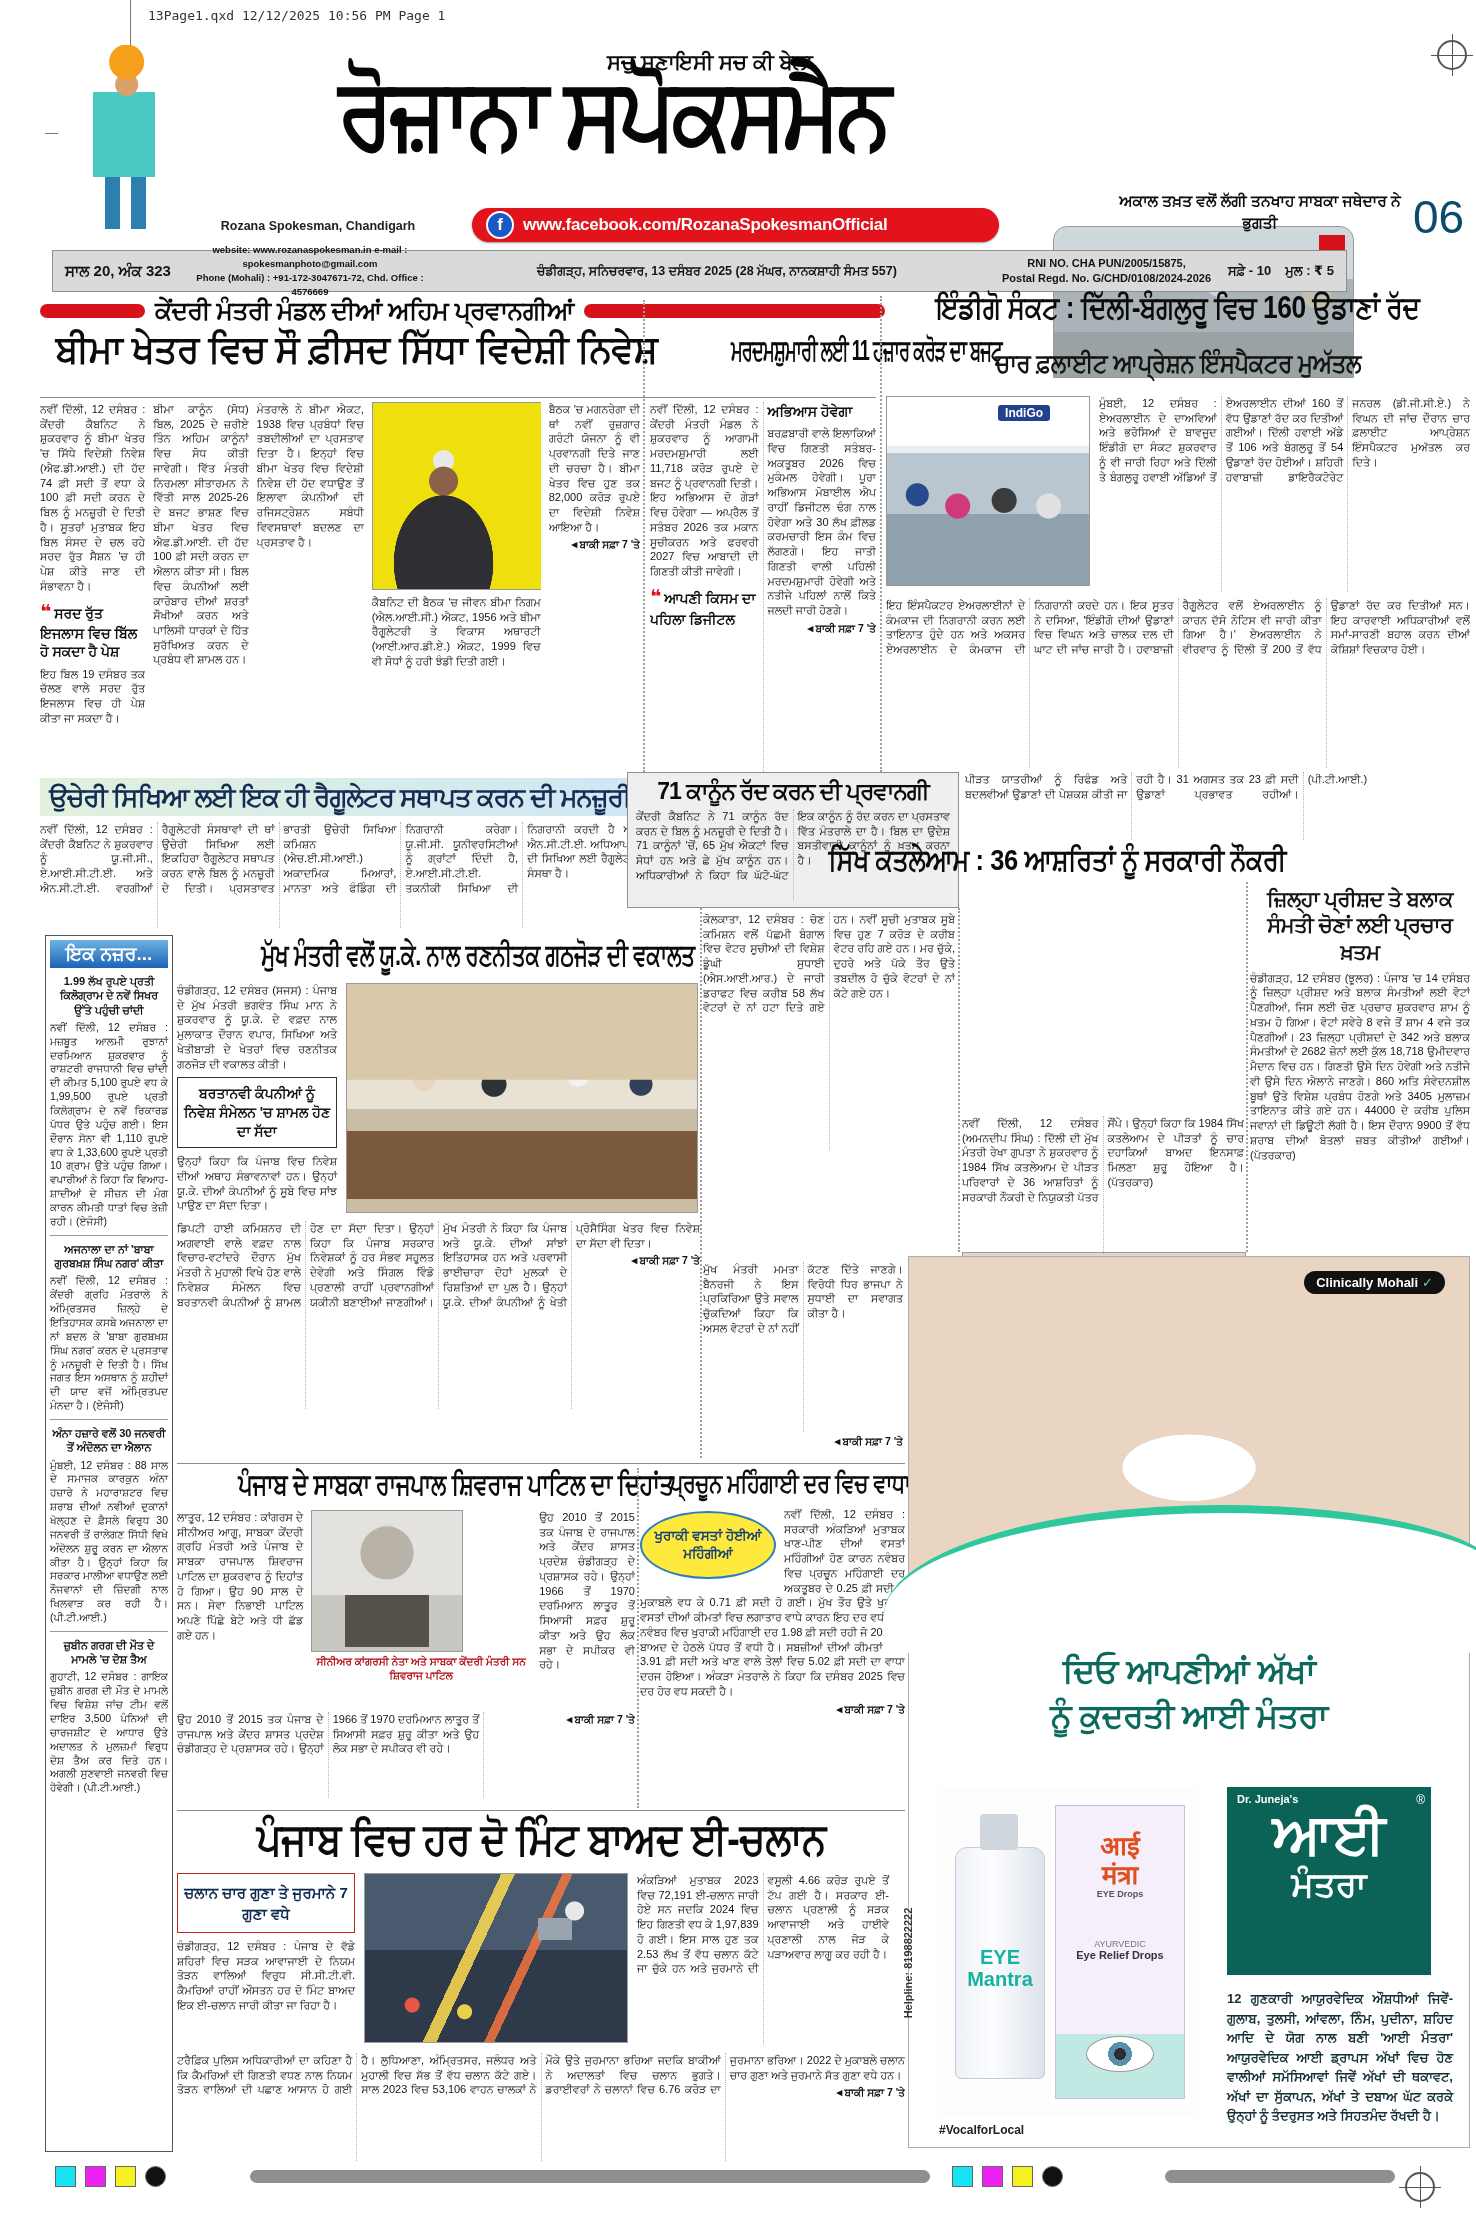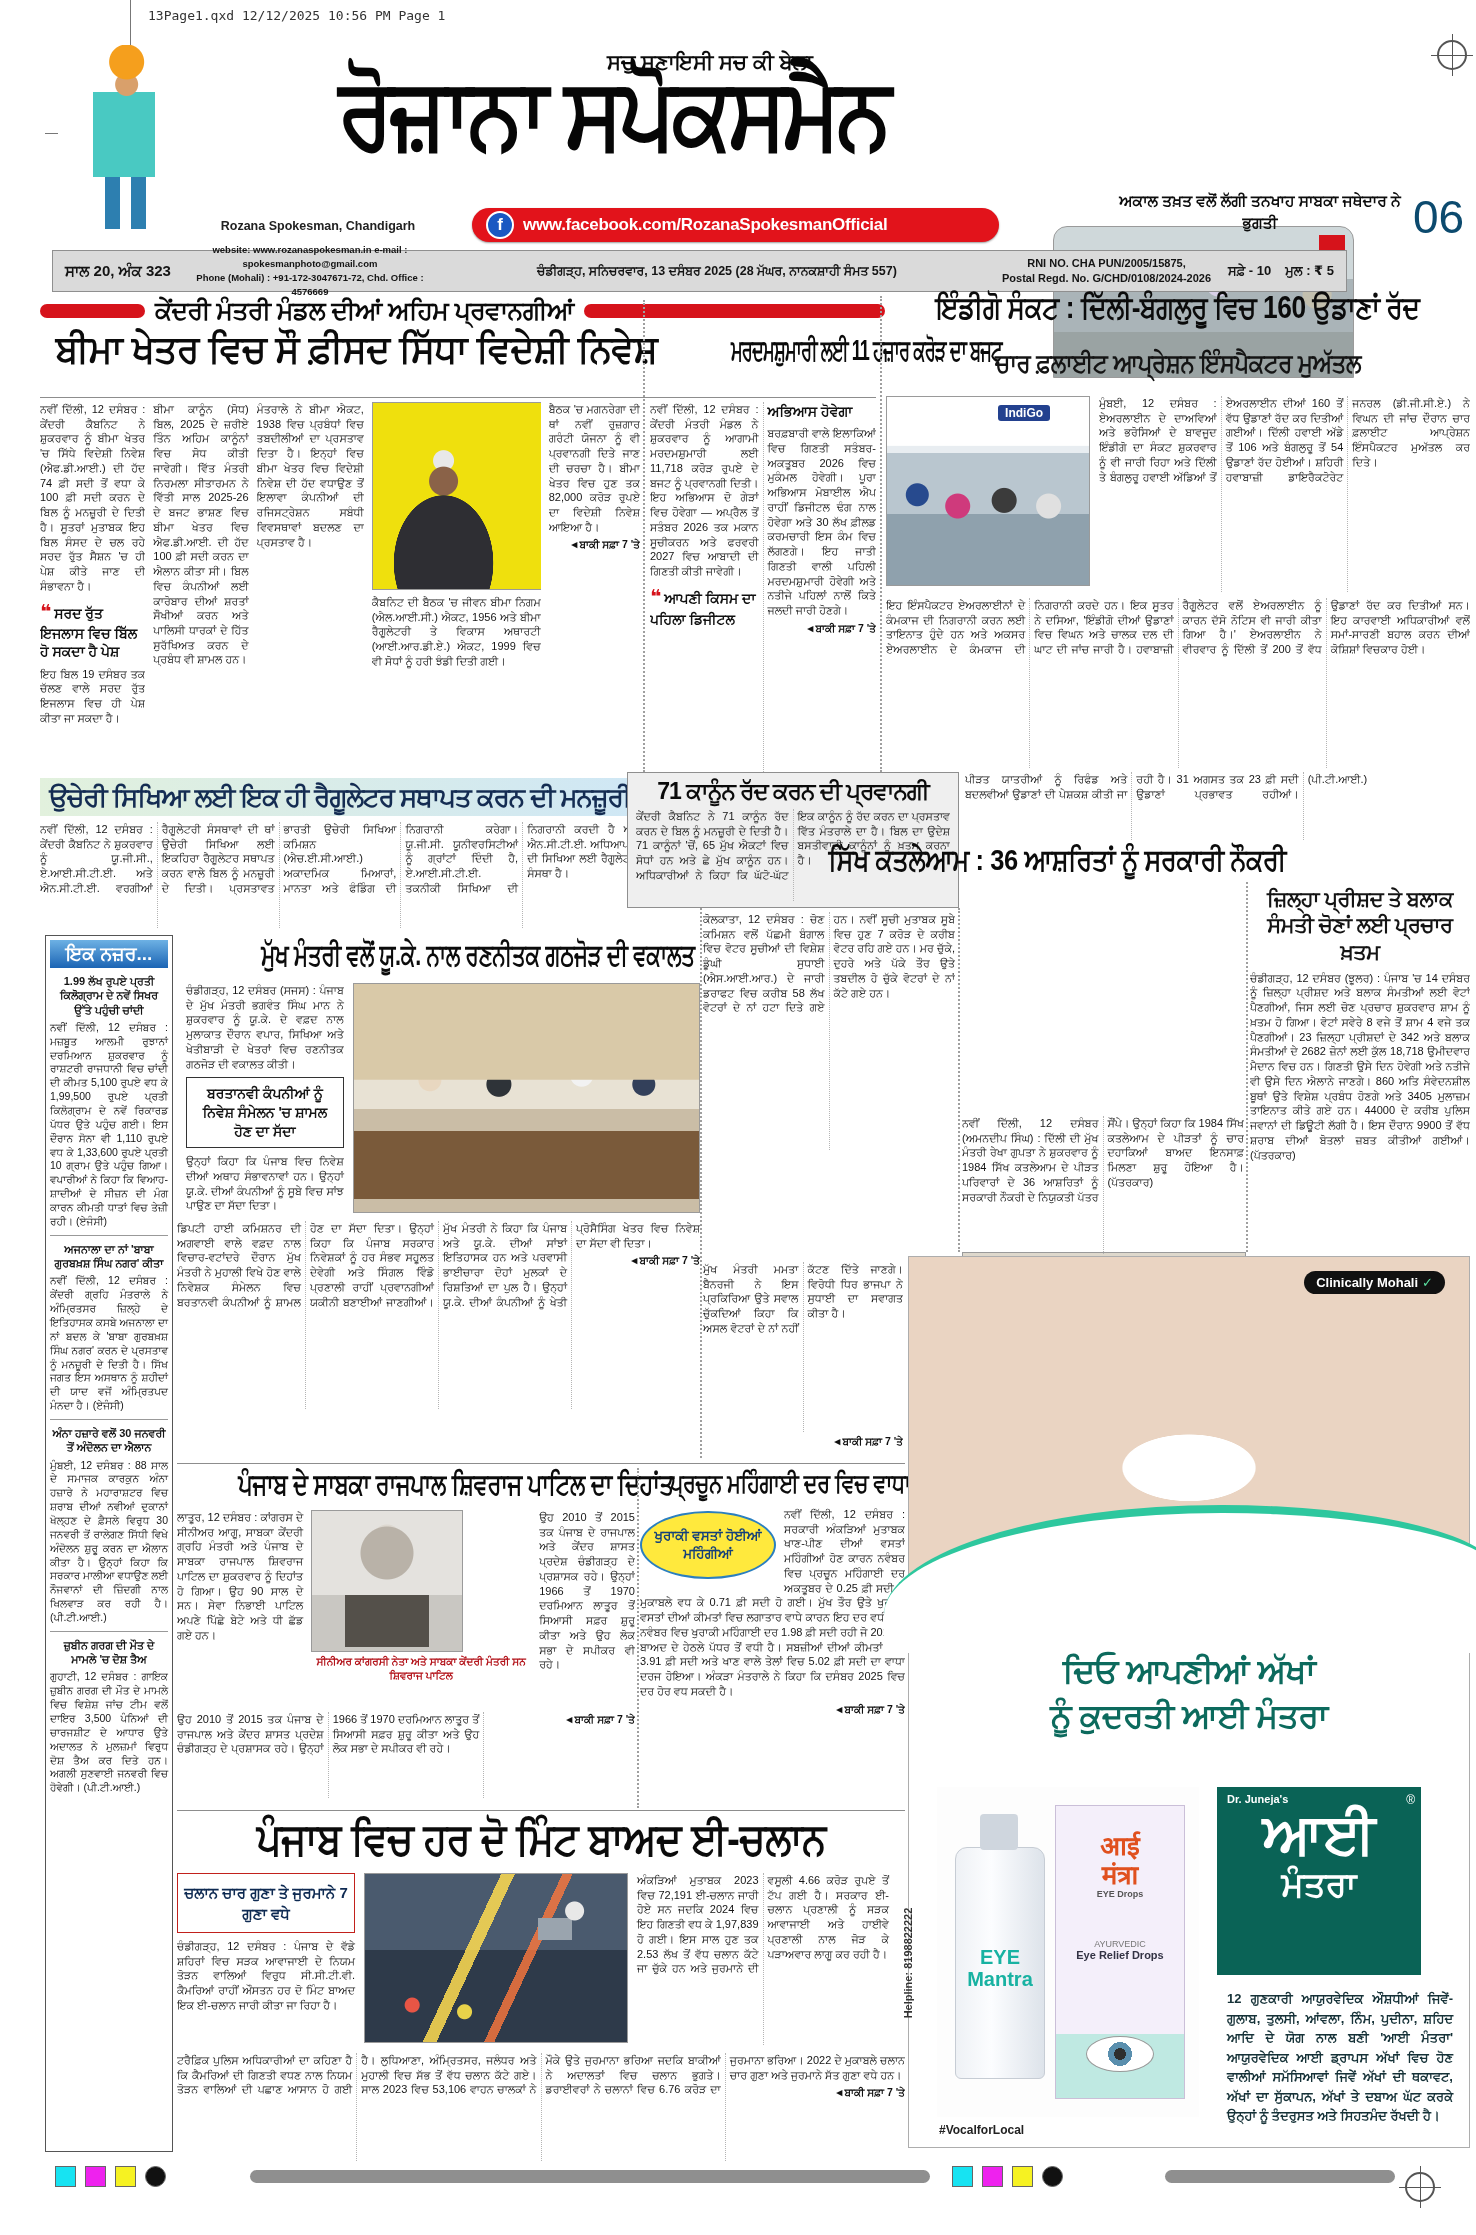--- a/index.html
+++ b/index.html
@@ -145,21 +145,21 @@
   
   #iknazar{left:45px;top:935px;width:128px;height:1217px;border:1px solid #555;box-sizing:border-box;padding:4px;}
   #iknazar-title{background:linear-gradient(180deg,#6db1e4,#1b64b4);color:#fff;font-size:19px;font-weight:900;
      text-align:center;padding:3px 0;margin-bottom:4px;}
   .ik-head{font-size:11px;font-weight:900;line-height:1.3;text-align:center;margin:6px 0 4px;}
   .ik-body{font-size:10.5px;line-height:1.32;text-align:justify;border-bottom:1px solid #999;padding-bottom:6px;}
 
   
   #cmuk-block{left:177px;top:938px;width:523px;height:522px;}
   #hl-cmuk{width:523px;font-size:30px;}
-  #cmuk-row{display:flex;gap:9px;margin-top:10px;margin-left:9px;}
+  #cmuk-row{display:flex;gap:9px;margin-top:10px;}
   #cmuk-colA{width:160px;}
   #cmuk-invite{border:1.5px solid #333;padding:6px 5px;margin:6px 0;font-size:14px;font-weight:900;text-align:center;line-height:1.35;}
   #cm-photo{width:350px;height:228px;background:
      linear-gradient(#d9c9a8 0 0) 0 0/100% 42% no-repeat,
      radial-gradient(circle at 22% 42%, #e8d7c0 0 11px, transparent 12px),
      radial-gradient(circle at 42% 44%, #2e3338 0 12px, transparent 13px),
      radial-gradient(circle at 66% 40%, #f2f2f2 0 11px, transparent 12px),
      radial-gradient(circle at 84% 44%, #33405a 0 11px, transparent 12px),
      linear-gradient(#7a5a3a 0 0) 50% 92%/100% 30% no-repeat,
      linear-gradient(180deg,#e8e2d4 0 55%, #cabda6 55% 100%);}
@@ -226,21 +226,21 @@
   #ad-bottle .cap{position:absolute;left:24px;top:-34px;width:38px;height:36px;background:#cfd6de;border-radius:4px;}
   #ad-bottle .lbl{position:absolute;left:0;right:0;top:98px;text-align:center;color:#18b2a2;font-weight:900;font-size:20px;line-height:1.1;}
   #ad-box{position:absolute;left:118px;top:18px;width:128px;height:292px;background:linear-gradient(180deg,#f4effa 0 78%,#bfe9e2 78% 100%);
      border:1px solid #cabfd8;}
   #ad-box .hindi{color:#e0501e;font-weight:900;font-size:26px;text-align:center;margin-top:26px;line-height:1.1;}
   #ad-box .drops{color:#555;font-size:9px;text-align:center;font-weight:700;}
   #ad-box .ayur{color:#777;font-size:9px;text-align:center;margin-top:40px;}
   #ad-box .relief{color:#334;font-size:11px;font-weight:800;text-align:center;}
   #ad-box .eye{position:absolute;left:30px;bottom:26px;width:66px;height:34px;border-radius:50%;
      background:radial-gradient(circle at 50% 50%, #2e2e2e 0 6px, #5a8fae 6px 12px, #fff 12px);border:1px solid #999;}
-  #ad-logo{position:absolute;left:308px;top:530px;width:204px;height:188px;background:#0a6356;color:#fff;
+  #ad-logo{position:absolute;left:318px;top:530px;width:204px;height:188px;background:#0a6356;color:#fff;
      text-align:center;padding-top:6px;box-sizing:border-box;}
   #ad-logo .dr{font-size:11px;font-weight:700;text-align:left;padding-left:10px;}
   #ad-logo .l1{font-size:56px;font-weight:900;line-height:1.05;}
   #ad-logo .l2{font-size:34px;font-weight:900;line-height:1.2;}
   #ad-logo .reg{position:absolute;right:6px;top:6px;font-size:12px;}
   #ad-body{position:absolute;left:318px;top:732px;width:226px;height:390px;font-size:13px;font-weight:700;
      color:#163238;text-align:justify;line-height:1.5;}
   #ad-hashtag{position:absolute;left:30px;top:866px;font-size:12px;font-weight:800;color:#222;}
 
   

